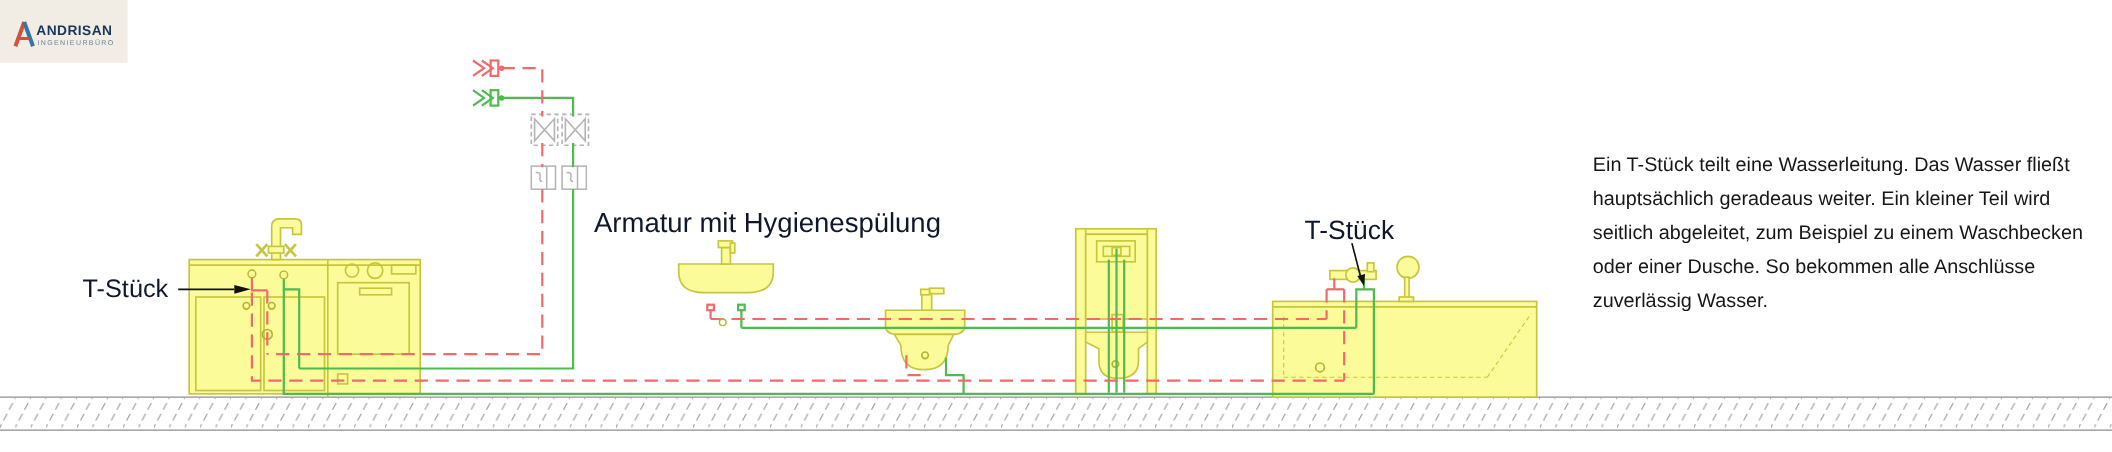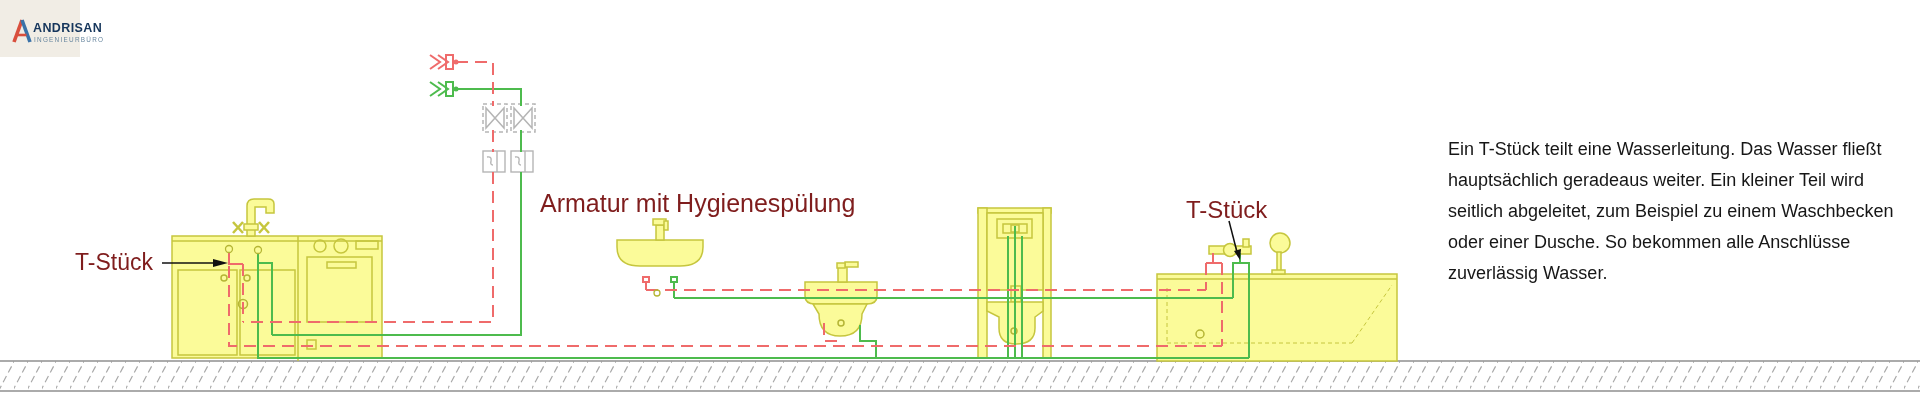--- a/index.html
+++ b/index.html
@@ -1,26 +1,26 @@
 <!DOCTYPE html>
 <html><head>
 <meta charset="utf-8">
 <style>
   html,body{margin:0;padding:0;background:#fff;}
   #scene{position:relative;width:1920px;height:411px;overflow:hidden;
          font-family:"Liberation Sans", sans-serif;background:#fff;}
   #diagram-svg{position:absolute;left:0;top:0;}
-  .lbl{position:absolute;color:#7f1d1d;white-space:nowrap;}
+  .lbl{position:absolute;color:#0f172a;white-space:nowrap;}
   #lbl-tstueck-left{left:75px;top:249px;font-size:23px;}
   #lbl-armatur{left:540px;top:189px;font-size:25px;}
   #lbl-tstueck-right{left:1186px;top:196px;font-size:24px;}
   #info-text{position:absolute;left:1448px;top:134px;width:446px;
              font-size:18px;line-height:31px;color:#161616;}
   
-  #logo-box{position:absolute;left:0;top:0;width:80px;height:57px;background:#f1ede5;}
+  #logo-box{position:absolute;left:0;top:0;width:116px;height:57px;background:#f1ede5;}
   #logo-mark{position:absolute;left:10px;top:17px;}
   #logo-brand{position:absolute;left:33px;top:21px;font-size:12.5px;font-weight:bold;
               color:#16365c;letter-spacing:.4px;}
   #logo-sub{position:absolute;left:34px;top:36px;font-size:6.4px;color:#67869f;
             letter-spacing:1.25px;}
 </style>
 </head>
 <body>
 
 <div id="scene">

